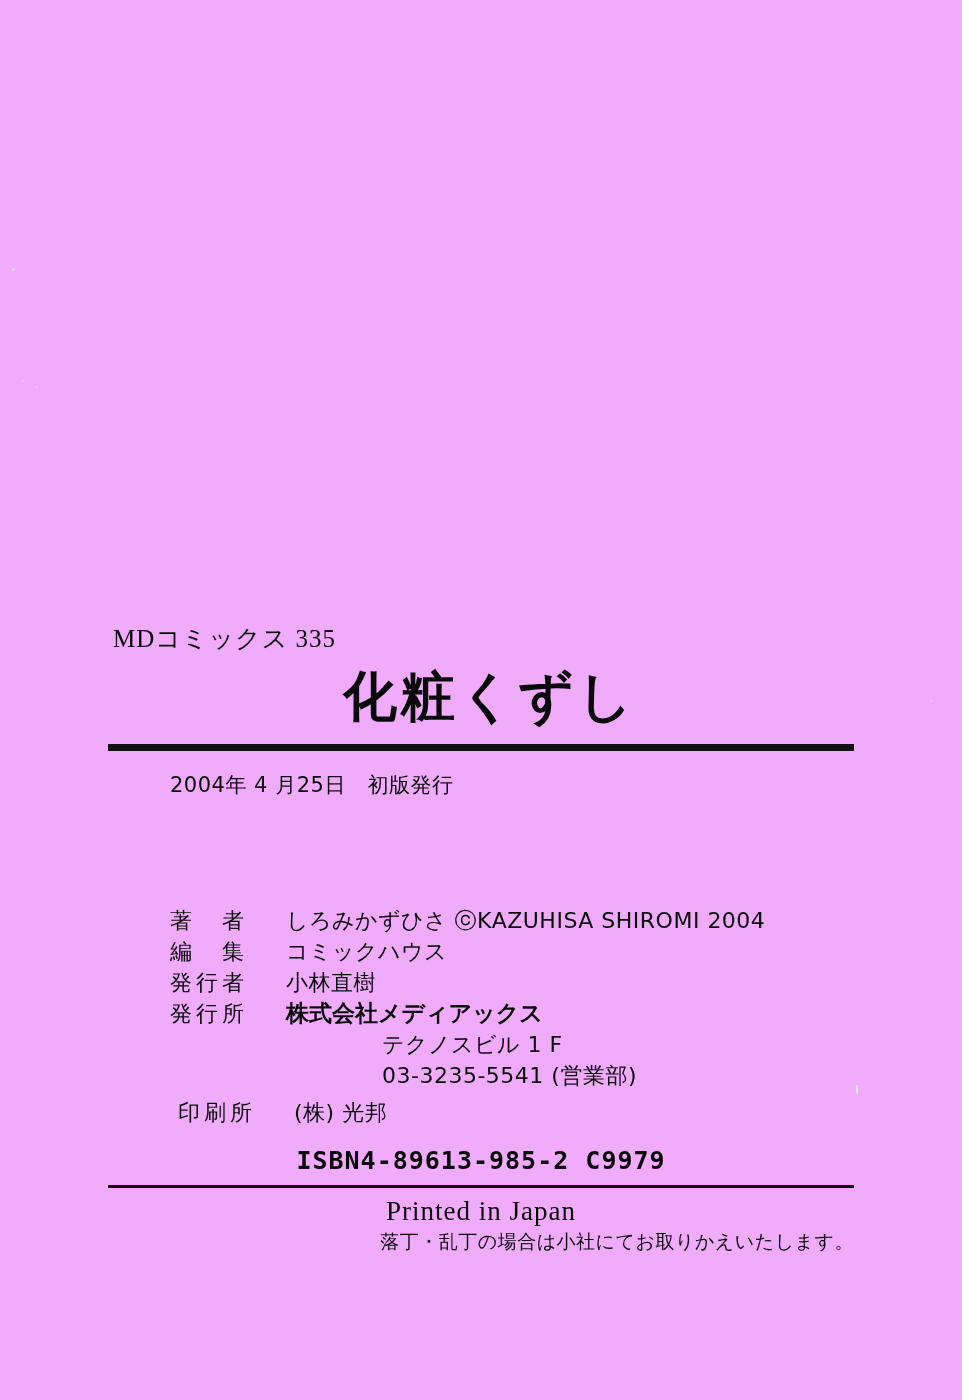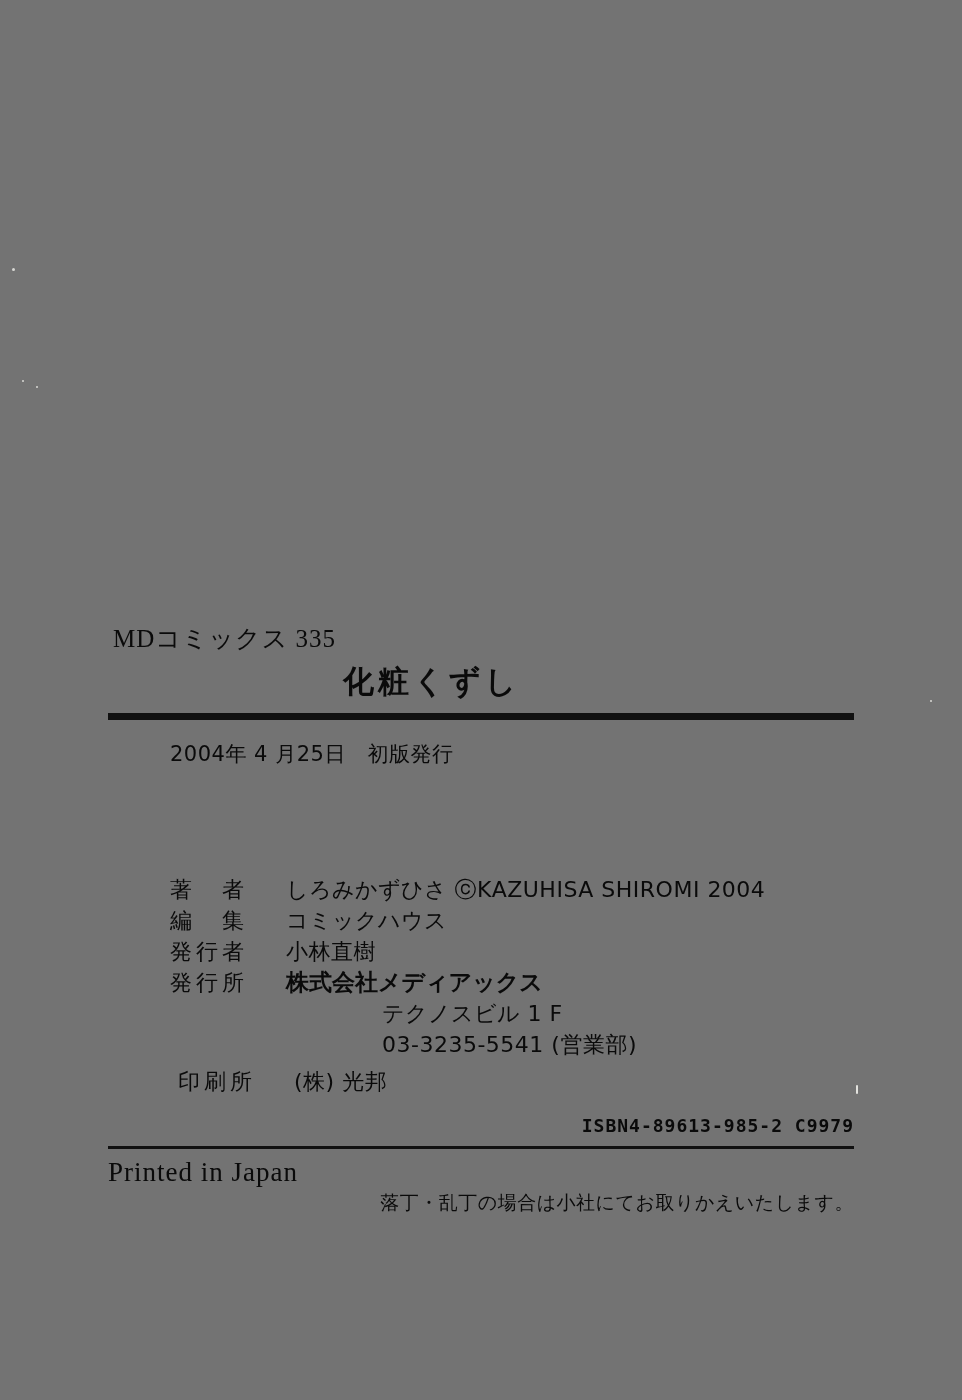--- a/index.html
+++ b/index.html
@@ -12,21 +12,21 @@
     height: 1400px;
     position: relative;
     font-family: "Liberation Serif", serif;
     color: #0a0a0a;
     overflow: hidden;
   }
 
   .page {
     position: absolute;
     inset: 0;
-    background: #737373;
+    background: #f0abfc;
   }
 
   
   .speck {
     position: absolute;
     background: #d8d8d4;
     border-radius: 50%;
   }
 
   .colophon {
@@ -39,21 +39,21 @@
   .series-line {
     font-family: "Liberation Serif", serif;
     font-size: 25px;
     letter-spacing: 1px;
     margin: 0 0 6px 5px;
   }
 
   .book-title {
     font-family: "DejaVu Sans", sans-serif;
     font-weight: bold;
-    font-size: 31px;
+    font-size: 54px;
     letter-spacing: 4px;
     margin: 0 0 10px 235px;
   }
 
   .rule-thick {
     height: 7px;
     background: #111;
     width: 746px;
   }
 
@@ -111,35 +111,35 @@
   .addr-line.indent2 { padding-left: 212px; }
   .addr-line.indent3 { padding-left: 212px; }
 
   .printer-row {
     margin-top: 6px;
     margin-left: 8px;
   }
 
   .isbn {
     font-family: "DejaVu Sans Mono", monospace;
-    font-size: 18px;
+    font-size: 25px;
     font-weight: bold;
     letter-spacing: 1px;
-    text-align: right;
+    text-align: center;
     margin: 18px 0 10px 0;
   }
 
   .footer {
     margin-top: 8px;
   }
 
   .printed-in {
     font-family: "Liberation Serif", serif;
     font-size: 27px;
-    text-align: left;
+    text-align: center;
     letter-spacing: 1px;
     margin-top: 6px;
   }
 
   .notice {
     font-family: "DejaVu Sans", sans-serif;
     font-size: 19px;
     text-align: right;
     line-height: 29px;
     letter-spacing: 0.5px;

